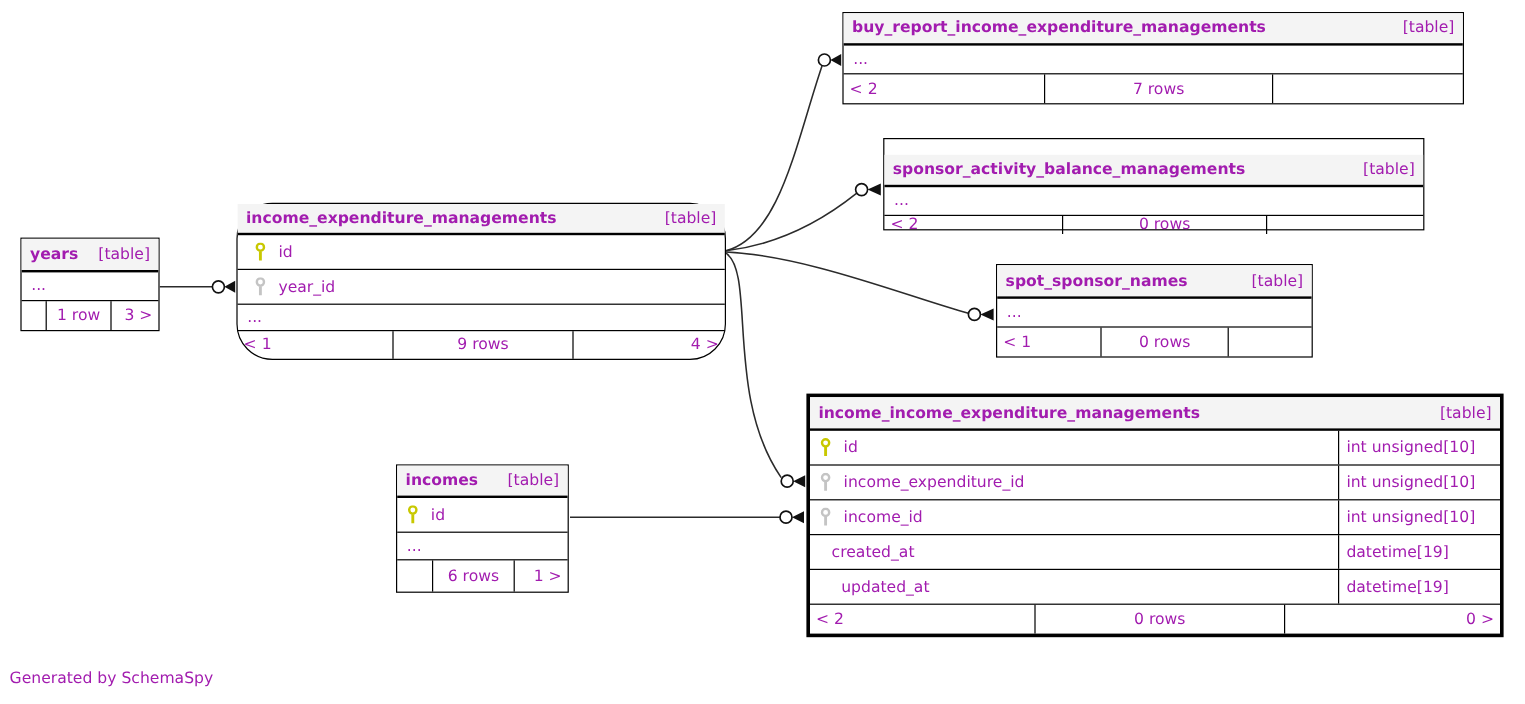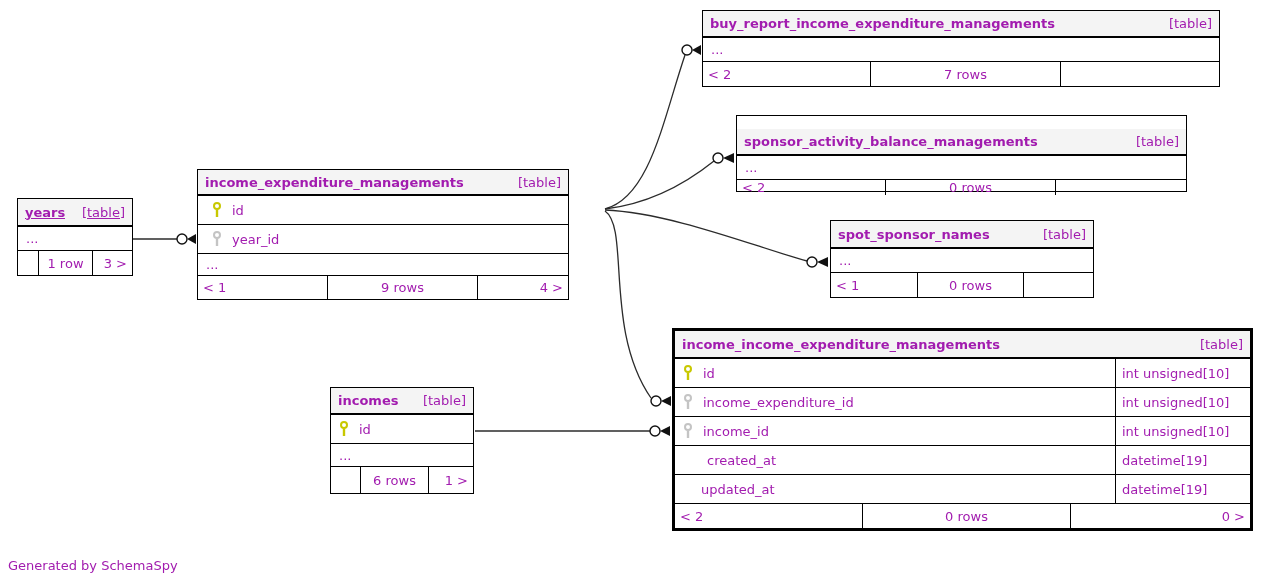--- a/index.html
+++ b/index.html
@@ -91,21 +91,21 @@
     <div class="tbl-row" style="height:24px;">
       <span class="cell-name">...</span>
     </div>
     <div class="tbl-footer">
       <span class="ft bordered" style="flex:0 0 149px;">&lt; 2</span>
       <span class="ft mid bordered" style="flex:0 0 170px;">0 rows</span>
       <span class="ft right"></span>
     </div>
   </div>
 
-  <div class="db-table" style="left:197px;top:169px;width:372px;height:131px;">
+  <div class="db-table" style="left:197px;top:169px;width:408px;height:131px;border-radius:30px;">
     <div class="tbl-header" style="height:26px;">
       <span class="tbl-name">income_expenditure_managements</span>
       <span class="tbl-tag">[table]</span>
     </div>
     <div class="tbl-row" style="height:29px;">
       <span class="cell-name indent">
         <svg class="key-icon" width="10" height="16" viewBox="0 0 10 16">
           <circle cx="5" cy="4" r="3" fill="none" stroke="#c8c800" stroke-width="2"></circle>
           <line x1="5" y1="7.5" x2="5" y2="15" stroke="#c8c800" stroke-width="2.4"></line>
         </svg>
@@ -125,21 +125,21 @@
       <span class="cell-name">...</span>
     </div>
     <div class="tbl-footer">
       <span class="ft bordered" style="flex:0 0 130px;">&lt; 1</span>
       <span class="ft mid bordered" style="flex:0 0 150px;">9 rows</span>
       <span class="ft right">4 &gt;</span>
     </div>
   </div>
 
   <div class="db-table" style="left:17px;top:198px;width:116px;height:78px;">
-    <div class="tbl-header" style="height:28px;text-decoration:underline;">
+    <div class="tbl-header" style="height:28px;">
       <span class="tbl-name">years</span>
       <span class="tbl-tag">[table]</span>
     </div>
     <div class="tbl-row" style="height:24px;">
       <span class="cell-name">...</span>
     </div>
     <div class="tbl-footer">
       <span class="ft bordered" style="flex:0 0 21px;"></span>
       <span class="ft mid bordered" style="flex:0 0 54px;">1 row</span>
       <span class="ft right">3 &gt;</span>
@@ -190,21 +190,21 @@
       <span class="cell-name">
         <svg class="key-icon" width="10" height="16" viewBox="0 0 10 16">
           <circle cx="5" cy="4" r="3" fill="none" stroke="#c4c4c4" stroke-width="2"></circle>
           <line x1="5" y1="7.5" x2="5" y2="15" stroke="#c4c4c4" stroke-width="2.4"></line>
         </svg>
         <span>income_id</span>
       </span>
       <span class="cell-type">int unsigned[10]</span>
     </div>
     <div class="tbl-row" style="height:29px;">
-      <span class="cell-name" style="padding-left:32px;">
+      <span class="cell-name" style="padding-left:18px;">
         <span>created_at</span>
       </span>
       <span class="cell-type">datetime[19]</span>
     </div>
     <div class="tbl-row" style="height:29px;">
       <span class="cell-name" style="padding-left:26px;">
         <span>updated_at</span>
       </span>
       <span class="cell-type">datetime[19]</span>
     </div>

